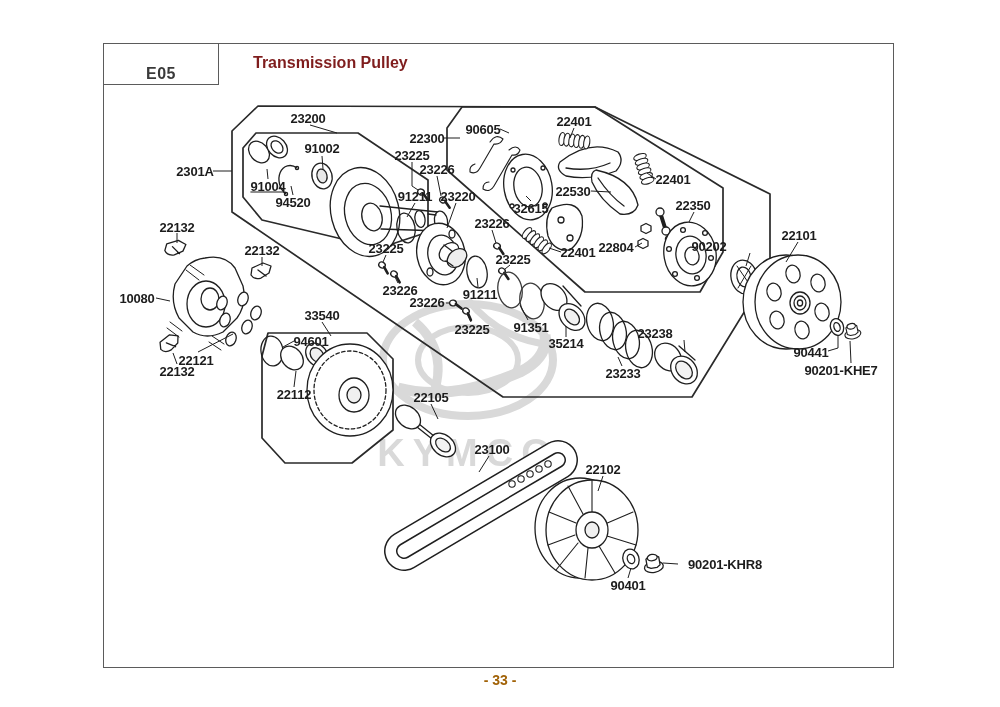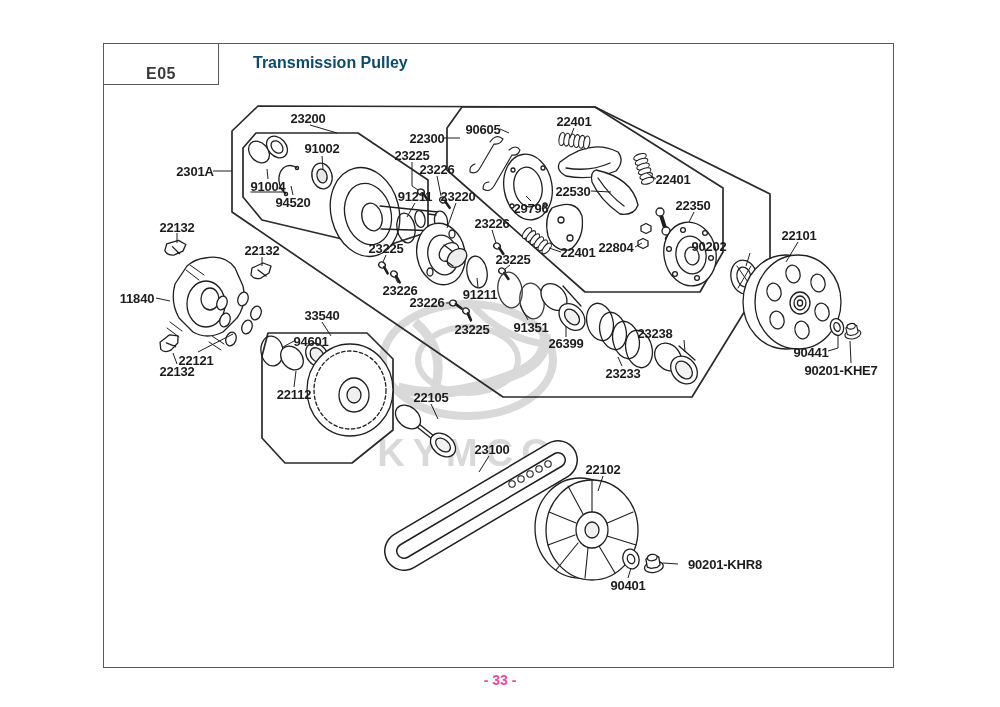--- a/index.html
+++ b/index.html
@@ -3,23 +3,23 @@
 <meta charset="utf-8">
 <style>
   html,body{margin:0;padding:0;background:#ffffff;}
   #page{position:relative;width:1000px;height:707px;background:#fff;overflow:hidden;
         font-family:"Liberation Sans",sans-serif;}
   .border-rect{position:absolute;left:103px;top:43px;width:791px;height:625px;
         border:1.6px solid #5b5b5b;box-sizing:border-box;}
   .title-box{position:absolute;left:103px;top:43px;width:116px;height:42px;
         border:1.6px solid #5b5b5b;box-sizing:border-box;display:flex;align-items:center;justify-content:center;}
   .title-code{font-weight:bold;font-size:16px;color:#3a3a3a;letter-spacing:.5px;margin-top:20px;}
-  .title-text{position:absolute;left:253px;top:54px;font-weight:bold;font-size:16px;color:#0c4a6e;}
+  .title-text{position:absolute;left:253px;top:54px;font-weight:bold;font-size:16px;color:#7f1d1d;}
   .footer-page{position:absolute;left:0;top:672px;width:1000px;text-align:center;
-        font-weight:bold;font-size:14px;color:#ec4899;}
+        font-weight:bold;font-size:14px;color:#a16207;}
   #label-layer{position:absolute;left:0;top:0;width:1000px;height:707px;pointer-events:none;}
   .part-label{position:absolute;transform:translate(-50%,-50%);
         font-weight:bold;font-size:13px;color:#1c1c1c;white-space:nowrap;letter-spacing:-0.2px;}
   svg{position:absolute;left:0;top:0;}
 </style>
 </head>
 <body>
 
 <div id="page">
 
@@ -368,42 +368,42 @@
       <div class="part-label" style="left: 322px; top: 148px;">91002</div>
       <div class="part-label" style="left: 268px; top: 186px; text-decoration: underline;">91004</div>
       <div class="part-label" style="left: 293px; top: 202px;">94520</div>
       <div class="part-label" style="left: 427px; top: 138px; text-align: right;">22300</div>
       <div class="part-label" style="left: 412px; top: 155px;">23225</div>
       <div class="part-label" style="left: 437px; top: 169px;">23226</div>
       <div class="part-label" style="left: 415px; top: 196px;">91211</div>
       <div class="part-label" style="left: 458px; top: 196px;">23220</div>
       <div class="part-label" style="left: 483px; top: 129px;">90605</div>
       <div class="part-label" style="left: 574px; top: 121px;">22401</div>
-      <div class="part-label" style="left: 531px; top: 208px;">29796</div>
+      <div class="part-label" style="left: 531px; top: 208px;">32615</div>
       <div class="part-label" style="left: 573px; top: 191px;">22530</div>
       <div class="part-label" style="left: 673px; top: 179px;">22401</div>
       <div class="part-label" style="left: 693px; top: 205px;">22350</div>
       <div class="part-label" style="left: 492px; top: 223px;">23226</div>
       <div class="part-label" style="left: 513px; top: 259px;">23225</div>
       <div class="part-label" style="left: 578px; top: 252px;">22401</div>
       <div class="part-label" style="left: 616px; top: 247px;">22804</div>
       <div class="part-label" style="left: 709px; top: 246px;">90202</div>
       <div class="part-label" style="left: 799px; top: 235px;">22101</div>
       <div class="part-label" style="left: 177px; top: 227px;">22132</div>
       <div class="part-label" style="left: 262px; top: 250px;">22132</div>
-      <div class="part-label" style="left: 137px; top: 298px;">11840</div>
+      <div class="part-label" style="left: 137px; top: 298px;">10080</div>
       <div class="part-label" style="left: 386px; top: 248px;">23225</div>
       <div class="part-label" style="left: 400px; top: 290px;">23226</div>
       <div class="part-label" style="left: 322px; top: 315px;">33540</div>
       <div class="part-label" style="left: 311px; top: 341px;">94601</div>
       <div class="part-label" style="left: 427px; top: 302px;">23226</div>
       <div class="part-label" style="left: 472px; top: 329px;">23225</div>
       <div class="part-label" style="left: 480px; top: 294px;">91211</div>
       <div class="part-label" style="left: 531px; top: 327px;">91351</div>
-      <div class="part-label" style="left: 566px; top: 343px;">26399</div>
+      <div class="part-label" style="left: 566px; top: 343px;">35214</div>
       <div class="part-label" style="left: 196px; top: 360px;">22121</div>
       <div class="part-label" style="left: 177px; top: 371px;">22132</div>
       <div class="part-label" style="left: 294px; top: 394px;">22112</div>
       <div class="part-label" style="left: 623px; top: 373px;">23233</div>
       <div class="part-label" style="left: 655px; top: 333px;">23238</div>
       <div class="part-label" style="left: 811px; top: 352px;">90441</div>
       <div class="part-label" style="left: 841px; top: 370px;">90201-KHE7</div>
       <div class="part-label" style="left: 431px; top: 397px;">22105</div>
       <div class="part-label" style="left: 492px; top: 449px;">23100</div>
       <div class="part-label" style="left: 603px; top: 469px;">22102</div>

